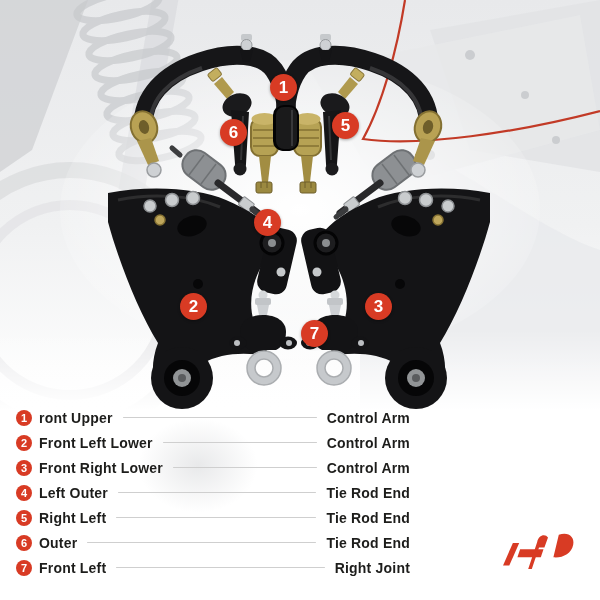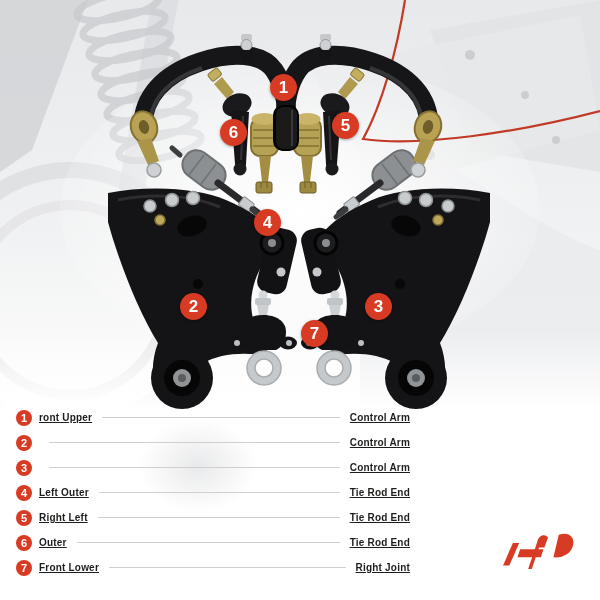--- a/index.html
+++ b/index.html
@@ -24,22 +24,22 @@
   
   .legend { position:absolute; left:16px; top:405px; width:394px; }
   .lrow { display:flex; align-items:center; height:25px; }
   .lnum {
     flex:0 0 16px; width:16px; height:16px; border-radius:50%;
     background:var(--accent,#d83b24); color:#fff;
     font-size:11px; font-weight:bold; line-height:16px; text-align:center;
     margin-right:7px;
   }
   .llabel, .lvalue {
-    font-size:10px; font-weight:bold; color:var(--text,#1d1d1b);
-    white-space:nowrap; letter-spacing:.2px;text-decoration:underline;
+    font-size:14px; font-weight:bold; color:var(--text,#1d1d1b);
+    white-space:nowrap; letter-spacing:.2px;
   }
   .lleader {
     flex:1; height:0; margin:0 10px;
     border-top:1.5px solid var(--leader-line,#cfcfcf); border-radius:2px;
   }
   .legend-smudge {
     position:absolute; left:138px; top:418px; width:120px; height:95px;
     background:radial-gradient(ellipse at center, rgba(198,200,203,.4), rgba(198,200,203,0) 70%);
     pointer-events:none;
   }
@@ -210,25 +210,27 @@
 
   <div class="legend">
     <div class="lrow">
       <span class="lnum">1</span>
       <span class="llabel">ront Upper</span>
       <span class="lleader"></span>
       <span class="lvalue">Control Arm</span>
     </div>
     <div class="lrow">
       <span class="lnum">2</span>
+      <span class="llabel">Front Left Lower</span>
       <span class="lleader"></span>
       <span class="lvalue">Control Arm</span>
     </div>
     <div class="lrow">
       <span class="lnum">3</span>
+      <span class="llabel">Front Right Lower</span>
       <span class="lleader"></span>
       <span class="lvalue">Control Arm</span>
     </div>
     <div class="lrow">
       <span class="lnum">4</span>
       <span class="llabel">Left Outer</span>
       <span class="lleader"></span>
       <span class="lvalue">Tie Rod End</span>
     </div>
     <div class="lrow">
@@ -238,21 +240,21 @@
       <span class="lvalue">Tie Rod End</span>
     </div>
     <div class="lrow">
       <span class="lnum">6</span>
       <span class="llabel">Outer</span>
       <span class="lleader"></span>
       <span class="lvalue">Tie Rod End</span>
     </div>
     <div class="lrow">
       <span class="lnum">7</span>
-      <span class="llabel">Front Lower</span>
+      <span class="llabel">Front Left</span>
       <span class="lleader"></span>
       <span class="lvalue">Right Joint</span>
     </div>
   </div>
 
   <div class="logo">
     <svg width="92" height="54" viewBox="0 0 100 60">
       <path class="logo-shape" d="M10,46 L21,21 L28,21 L17,46 Z"></path>
       <path class="logo-shape" d="M38,50 L48,20 C49,14 54,11 58,13 L60,15 L56,26 L50,26 L42,50 Z"></path>
       <path class="logo-shape" d="M26,37 L52,37 L55,28 L29,28 Z"></path>

